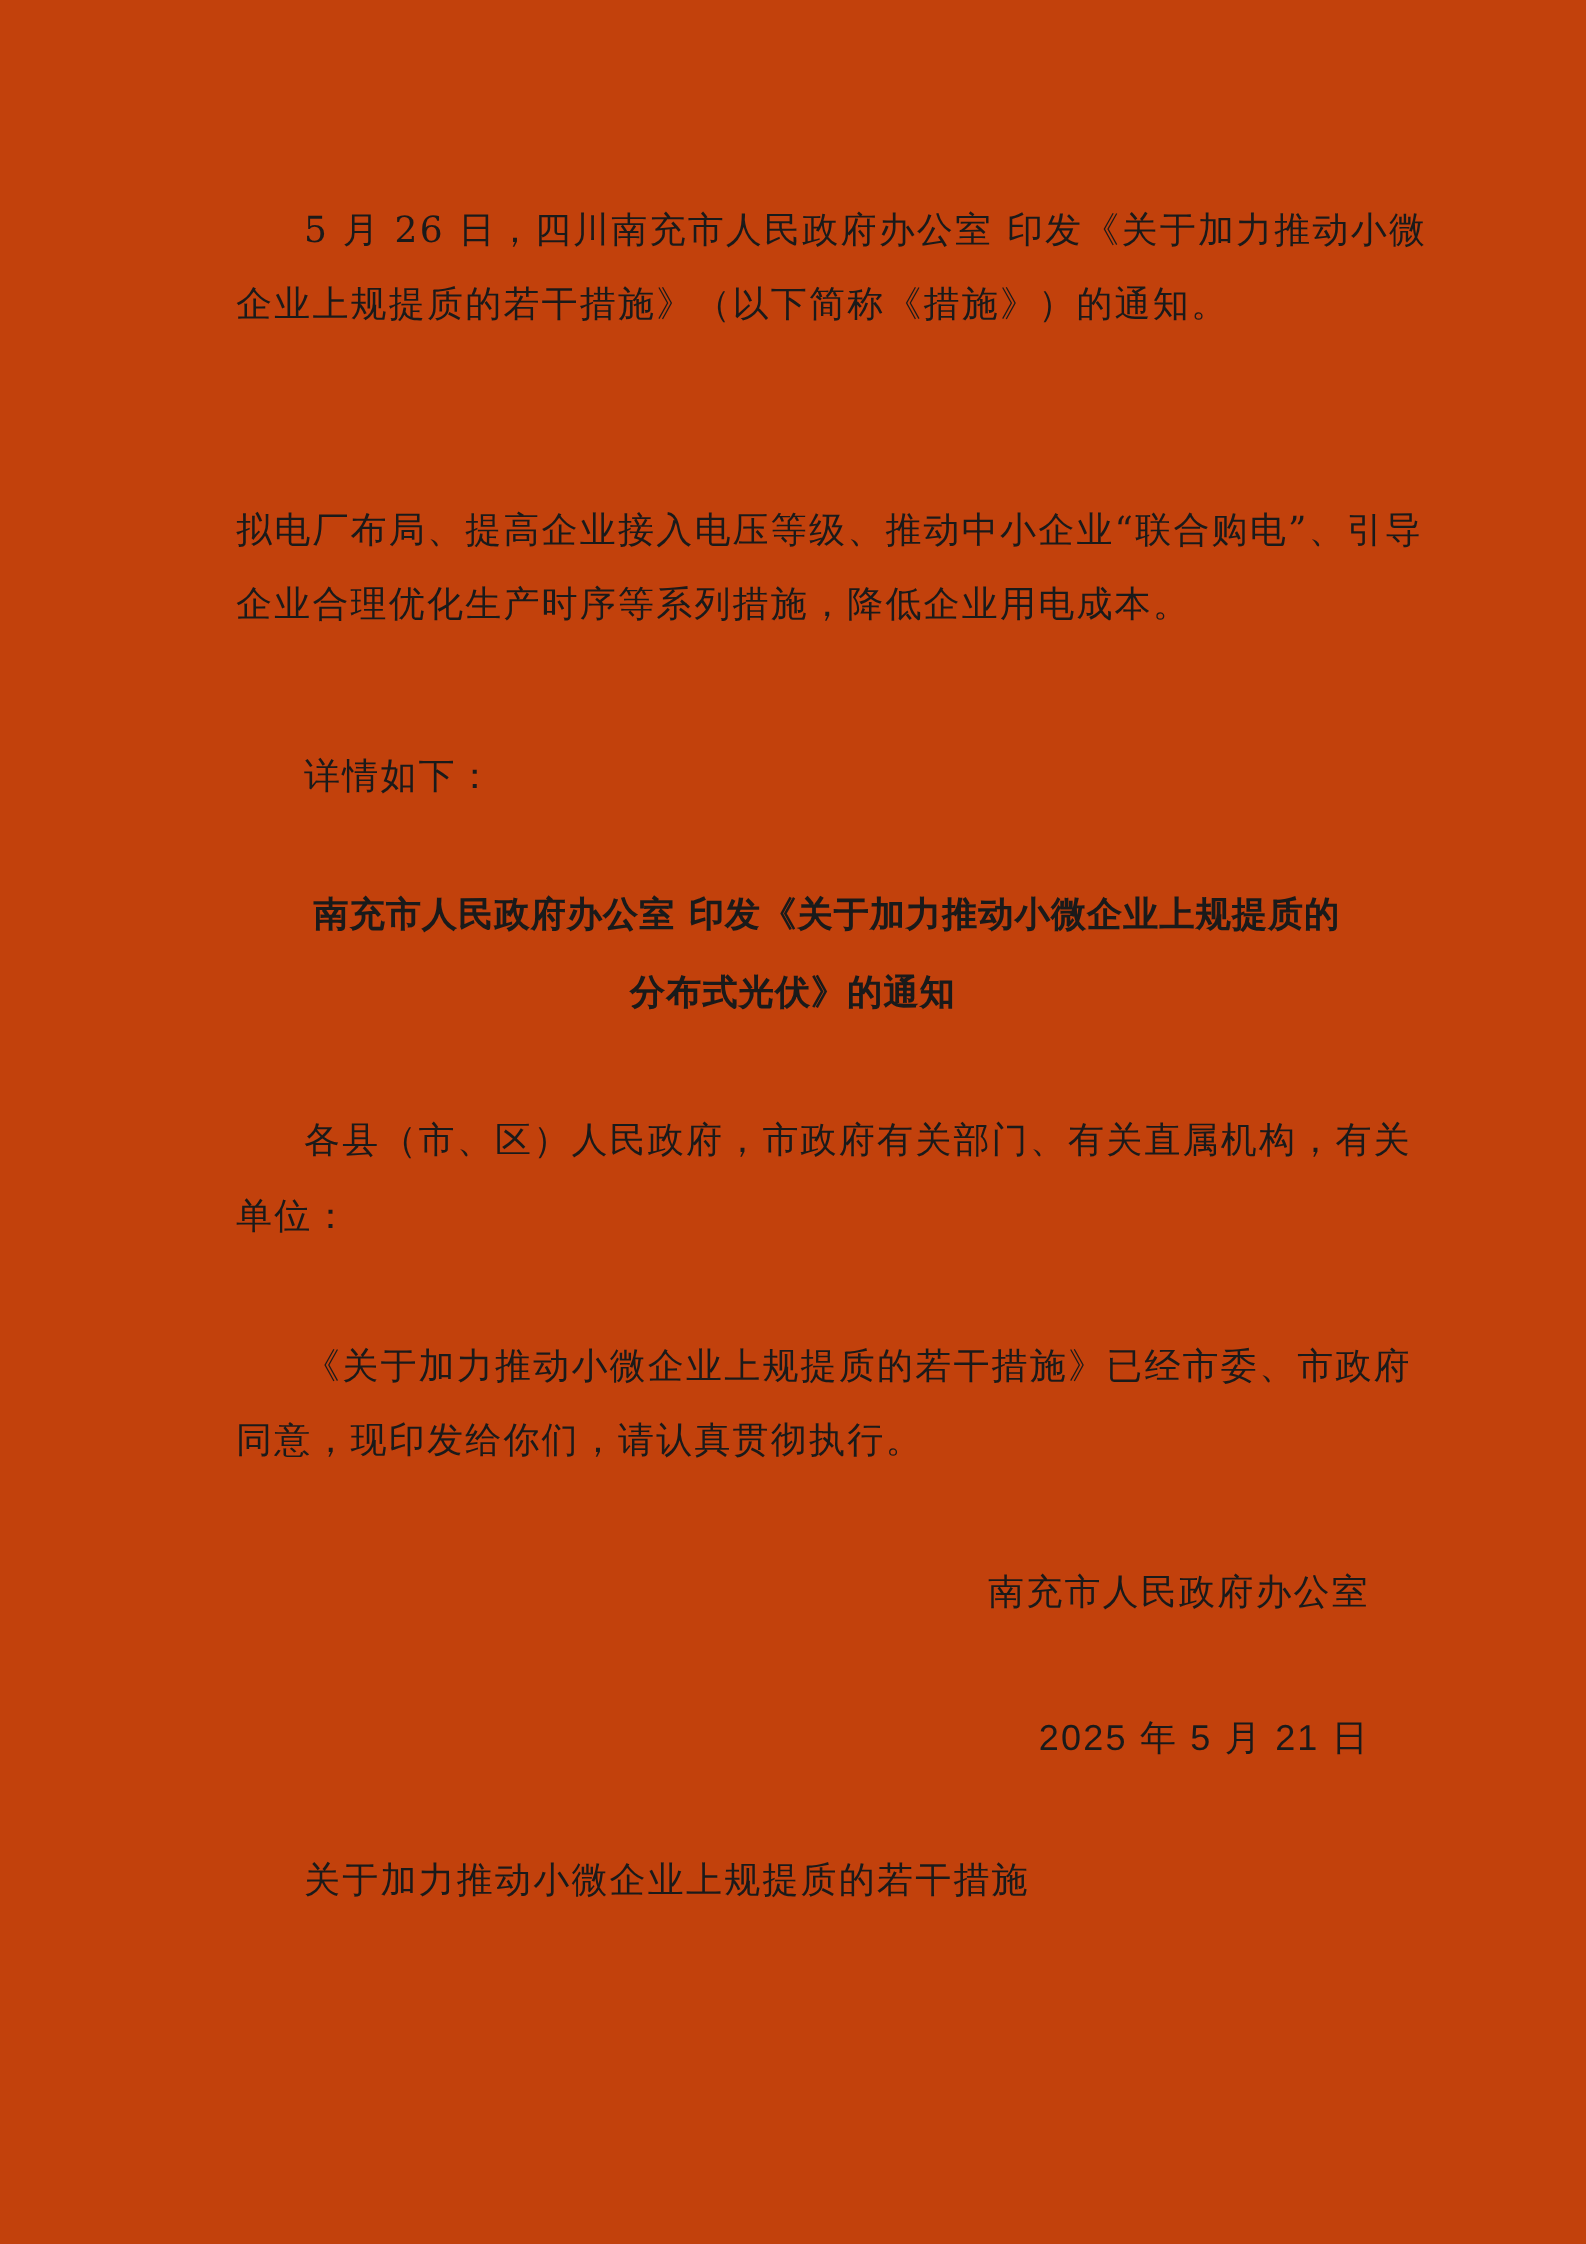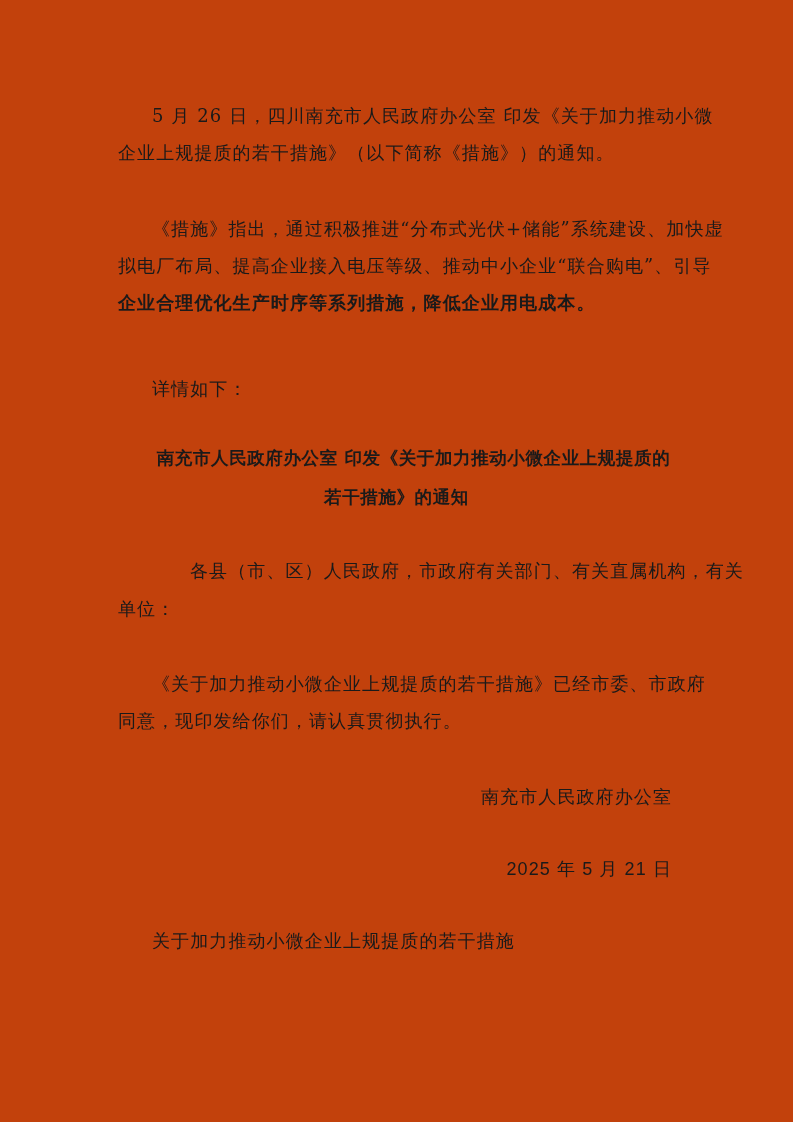--- a/index.html
+++ b/index.html
@@ -33,40 +33,39 @@
     }
     .indent { left: 152px; }
     .num { font-family: "Liberation Sans", "DejaVu Sans", sans-serif; }
     .bold {
       font-family: "DejaVu Sans", "Liberation Sans", sans-serif;
       font-weight: bold;
       font-size: 17.5px;
       letter-spacing: 0.6px;
     }
     .center { left: 0; width: 793px; text-align: center; }
-    .right { left: auto; right: 121px; width: auto; text-align: right; }
+    .right { left: auto; right: 108px; width: auto; text-align: right; }
   </style>
 </head>
 <body>
 
 <div class="page">
 
   <div class="line indent" style="top:105px;">5 月 26 日，四川南充市人民政府办公室  印发《关于加力推动小微</div>
   <div class="line" style="top:142px;">企业上规提质的若干措施》（以下简称《措施》）的通知。</div>
 
-  <div class="line indent" style="top:218px;">《措施》指出，通过积极推进“分布式光伏+储能”系统建设、加快虚</div>
   <div class="line" style="top:255px;text-align:center;">拟电厂布局、提高企业接入电压等级、推动中小企业“联合购电”、引导</div>
-  <div class="line" style="top:292px;font-weight:bold;">企业合理优化生产时序等系列措施，降低企业用电成本。</div>
+  <div class="line" style="top:292px;">企业合理优化生产时序等系列措施，降低企业用电成本。</div>
 
   <div class="line indent" style="top:378px;">详情如下：</div>
 
   <div class="line bold center" style="top:447px;margin-left:17px;">南充市人民政府办公室  印发《关于加力推动小微企业上规提质的</div>
-  <div class="line bold center" style="top:486px;">若干措施》的通知</div>
+  <div class="line bold center" style="top:486px;">分布式光伏》的通知</div>
 
-  <div class="line indent" style="top:560px;margin-left:38px;">各县（市、区）人民政府，市政府有关部门、有关直属机构，有关</div>
+  <div class="line indent" style="top:560px;">各县（市、区）人民政府，市政府有关部门、有关直属机构，有关</div>
   <div class="line" style="top:598px;">单位：</div>
 
   <div class="line indent" style="top:673px;">《关于加力推动小微企业上规提质的若干措施》已经市委、市政府</div>
   <div class="line" style="top:710px;">同意，现印发给你们，请认真贯彻执行。</div>
 
   <div class="line right" style="top:786px;">南充市人民政府办公室</div>
   <div class="line right num" style="top:858px;">2025 年 5 月 21 日</div>
 
   <div class="line indent" style="top:930px;">关于加力推动小微企业上规提质的若干措施</div>
 

